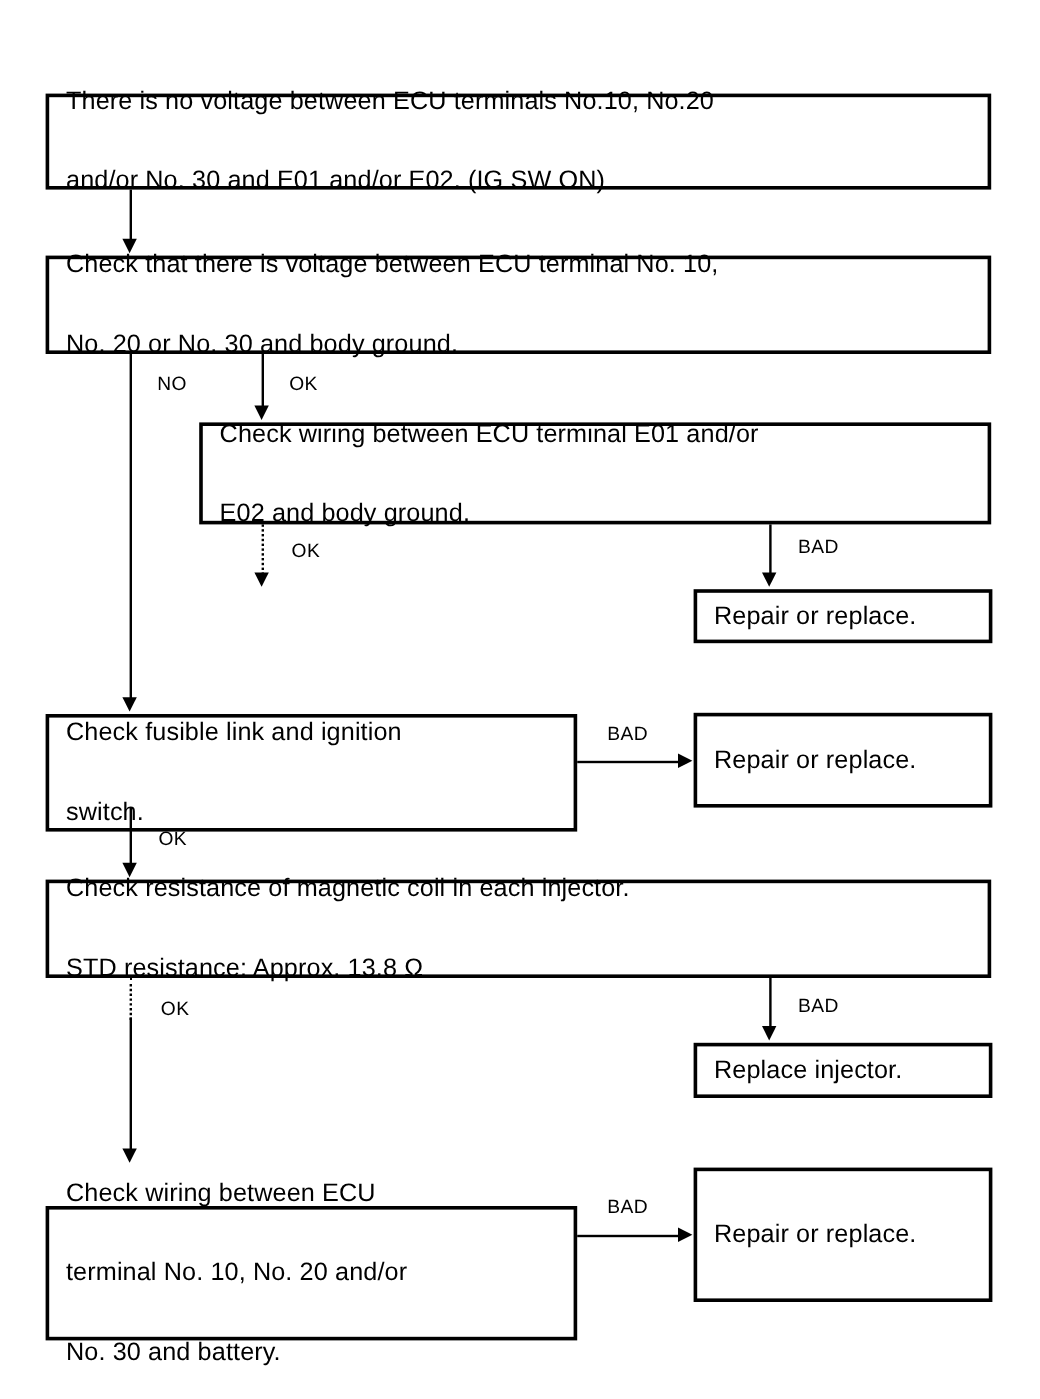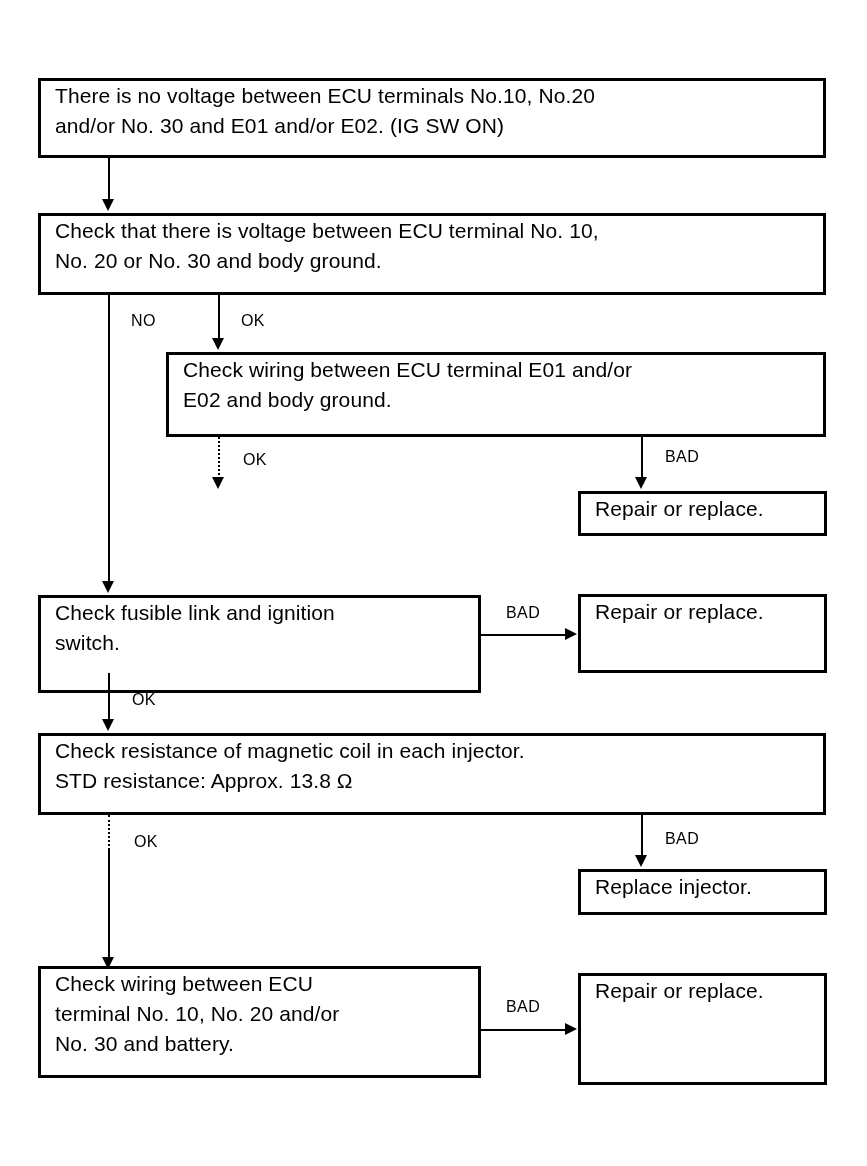--- a/index.html
+++ b/index.html
@@ -16,20 +16,22 @@
     color: #000000;
     overflow: hidden;
   }
   .box {
     position: absolute;
     box-sizing: border-box;
     border: 3px solid #000;
     background: #fff;
     display: flex;
     flex-direction: column;
+    justify-content: center;
+    gap: 36px;
   }
   .box .txt {
     padding: 0 14px;
     font-size: 21px;
     line-height: 1.42;
     white-space: pre-line;
     letter-spacing: 0.1px;
   }
   .box .txt.bold {
     font-weight: normal;
@@ -145,21 +147,21 @@
 
   <div class="vline dotted" style="left:108px; top:815px; height:35px;"></div>
   <div class="vline" style="left:108px; top:848px; height:111px;"></div>
   <div class="arrow-down" style="left:102px; top:957px;"></div>
   <div class="lbl" style="left:134px; top:834px;">OK</div>
 
   <div class="box" style="left:578px; top:869px; width:249px; height:46px;">
     <div class="txt">Replace injector.</div>
   </div>
 
-  <div class="box" style="left:38px; top:966px; width:443px; height:112px;">
+  <div class="box" style="left:38px; top:1005px; width:443px; height:112px;">
     <div class="txt">Check wiring between ECU</div>
     <div class="txt">terminal No. 10, No. 20 and/or</div>
     <div class="txt">No. 30 and battery.</div>
   </div>
 
   <div class="hline" style="left:481px; top:1029px; width:85px;"></div>
   <div class="arrow-right" style="left:565px; top:1023px;"></div>
   <div class="lbl" style="left:506px; top:999px;">BAD</div>
 
   <div class="box" style="left:578px; top:973px; width:249px; height:112px;">

